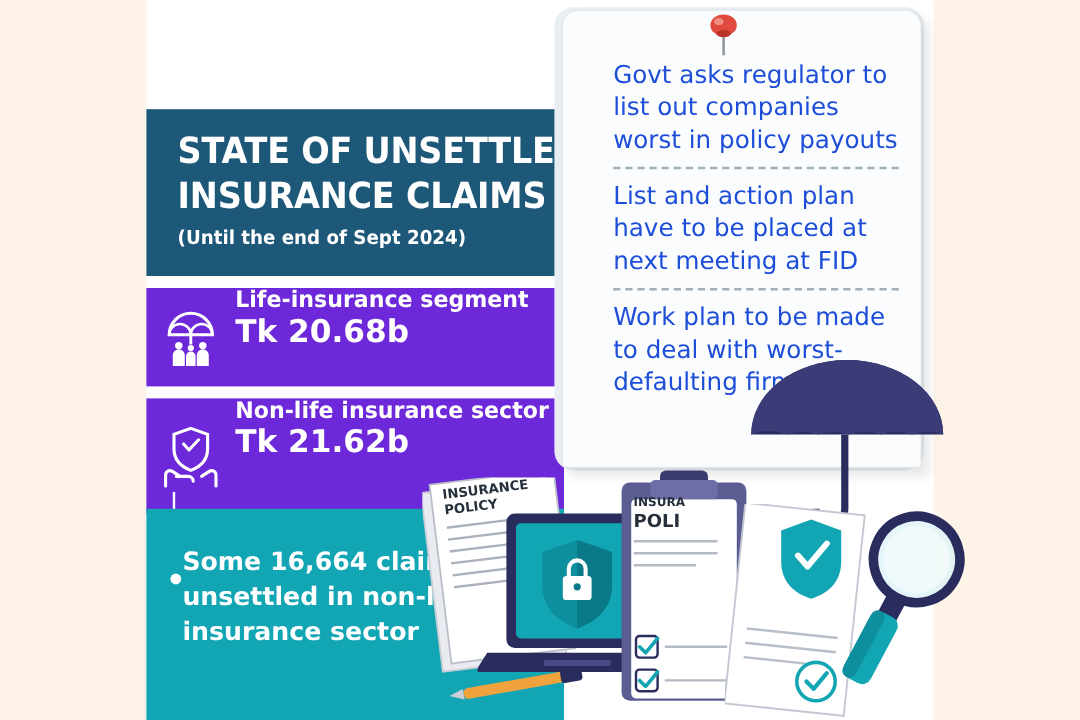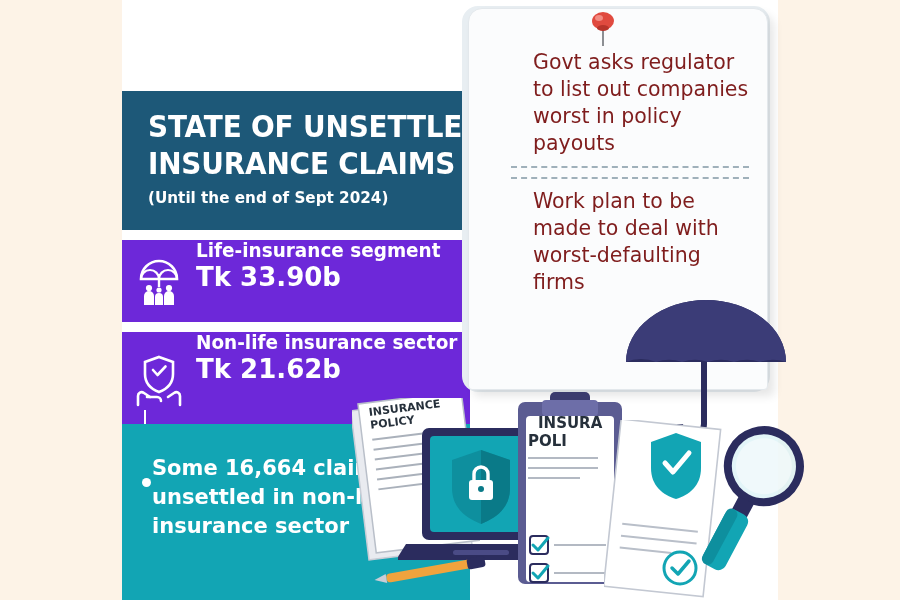--- a/index.html
+++ b/index.html
@@ -170,26 +170,25 @@
   }
   .pin {
     position: absolute;
     left: 588px;
     top: 8px;
     width: 22px;
     height: 34px;
     z-index: 5;
   }
   .note-item {
-    color: #7f1d1d;
+    color: #1d4ed8;
     font-family: "DejaVu Sans", sans-serif;
     font-size: 20.5px;
     line-height: 1.32;
     padding-bottom: 9px;
-    margin-left: 22px;
   }
   .dashes {
     border-top: 2px dashed #9fb0ba;
     margin: 0 0 9px 0;
     height: 0;
   }
 
   
   .art { position: absolute; }
 </style>
@@ -215,21 +214,21 @@
         <circle cx="16" cy="33" r="3.1" fill="#ffffff"></circle>
         <path d="M11 50 v-9 a5 5 0 0 1 10 0 v9 z" fill="#ffffff"></path>
         <circle cx="26" cy="35" r="2.6" fill="#ffffff"></circle>
         <path d="M22 50 v-8 a4 4 0 0 1 8 0 v8 z" fill="#ffffff"></path>
         <circle cx="36" cy="33" r="3.1" fill="#ffffff"></circle>
         <path d="M31 50 v-9 a5 5 0 0 1 10 0 v9 z" fill="#ffffff"></path>
       </svg>
     </div>
     <div class="stat-text">
       <div class="stat-label">Life-insurance segment</div>
-      <div class="stat-value">Tk 33.90b</div>
+      <div class="stat-value">Tk 20.68b</div>
     </div>
   </div>
 
   <div class="stat-block stat-2">
     <div class="stat-icon">
       <svg width="52" height="54" viewBox="0 0 52 54">
         <path d="M26 4 L40 9 v12 c0 9-6 15-14 18 -8-3-14-9-14-18 V9 z" fill="none" stroke="#ffffff" stroke-width="2.6"></path>
         <path d="M20 17 l4.5 5 8-8.5" fill="none" stroke="#ffffff" stroke-width="2.6" stroke-linecap="round" stroke-linejoin="round"></path>
         <path d="M5 52 v-9 c0-3 3-5 6-3 l6 4" fill="none" stroke="#ffffff" stroke-width="2.6" stroke-linecap="round"></path>
         <path d="M47 52 v-9 c0-3-3-5-6-3 l-6 4" fill="none" stroke="#ffffff" stroke-width="2.6" stroke-linecap="round"></path>
@@ -245,20 +244,21 @@
   <div class="note-connector" style="left:144px; top:410px;"></div>
   <div class="note-block">
     <div class="note-bullet"></div>
     <div class="note-text">Some 16,664 claims unsettled in non-life insurance sector</div>
   </div>
 
   <div class="paper-shadow"></div>
   <div class="paper">
     <div class="note-item">Govt asks regulator to list out companies worst in policy payouts</div>
     <div class="dashes"></div>
+    <div class="note-item">List and action plan have to be placed at next meeting at FID</div>
     <div class="dashes"></div>
     <div class="note-item">Work plan to be made to deal with worst-defaulting firms</div>
   </div>
 
   <div class="pin">
     <svg width="30" height="40" viewBox="0 0 30 40">
       <path d="M15 38 L15 22" stroke="#8c8f93" stroke-width="2"></path>
       <ellipse cx="15" cy="13" rx="11" ry="9" fill="#e04a3f"></ellipse>
       <ellipse cx="11" cy="10" rx="4" ry="3" fill="#f28b82"></ellipse>
       <ellipse cx="15" cy="20" rx="6" ry="3" fill="#b8342b"></ellipse>
@@ -325,21 +325,21 @@
 
   <div class="art" style="left:512px; top:386px;">
     <svg width="116" height="200" viewBox="0 0 116 200">
       <rect x="6" y="16" width="104" height="182" rx="7" fill="#5b5c92"></rect>
       <rect x="14" y="30" width="88" height="166" rx="4" fill="#ffffff"></rect>
       <rect x="38" y="6" width="40" height="18" rx="5" fill="#3a3b6e"></rect>
       <rect x="30" y="14" width="56" height="16" rx="4" fill="#6d6ea8"></rect>
     </svg>
   </div>
   <div class="art" style="left:528px; top:414px; width:86px;">
-    <div style="font-family:'DejaVu Sans',sans-serif; font-weight:bold; font-size:15px; color:#26303b;margin-left:10px;">INSURA</div>
+    <div style="font-family:'DejaVu Sans',sans-serif; font-weight:bold; font-size:10px; color:#26303b;">INSURA</div>
     <div style="font-family:'DejaVu Sans',sans-serif; font-weight:bold; font-size:15px; color:#26303b;">POLI</div>
     <svg width="84" height="54" viewBox="0 0 84 54" style="margin-top:4px;">
       <g stroke="#b3b9c3" stroke-width="2">
         <line x1="0" y1="4" x2="70" y2="4"></line>
           <line x1="0" y1="14" x2="70" y2="14"></line>
         <line x1="0" y1="24" x2="52" y2="24"></line>
       </g>
     </svg>
     
     <svg width="84" height="56" viewBox="0 0 84 56" style="margin-top:22px;">

